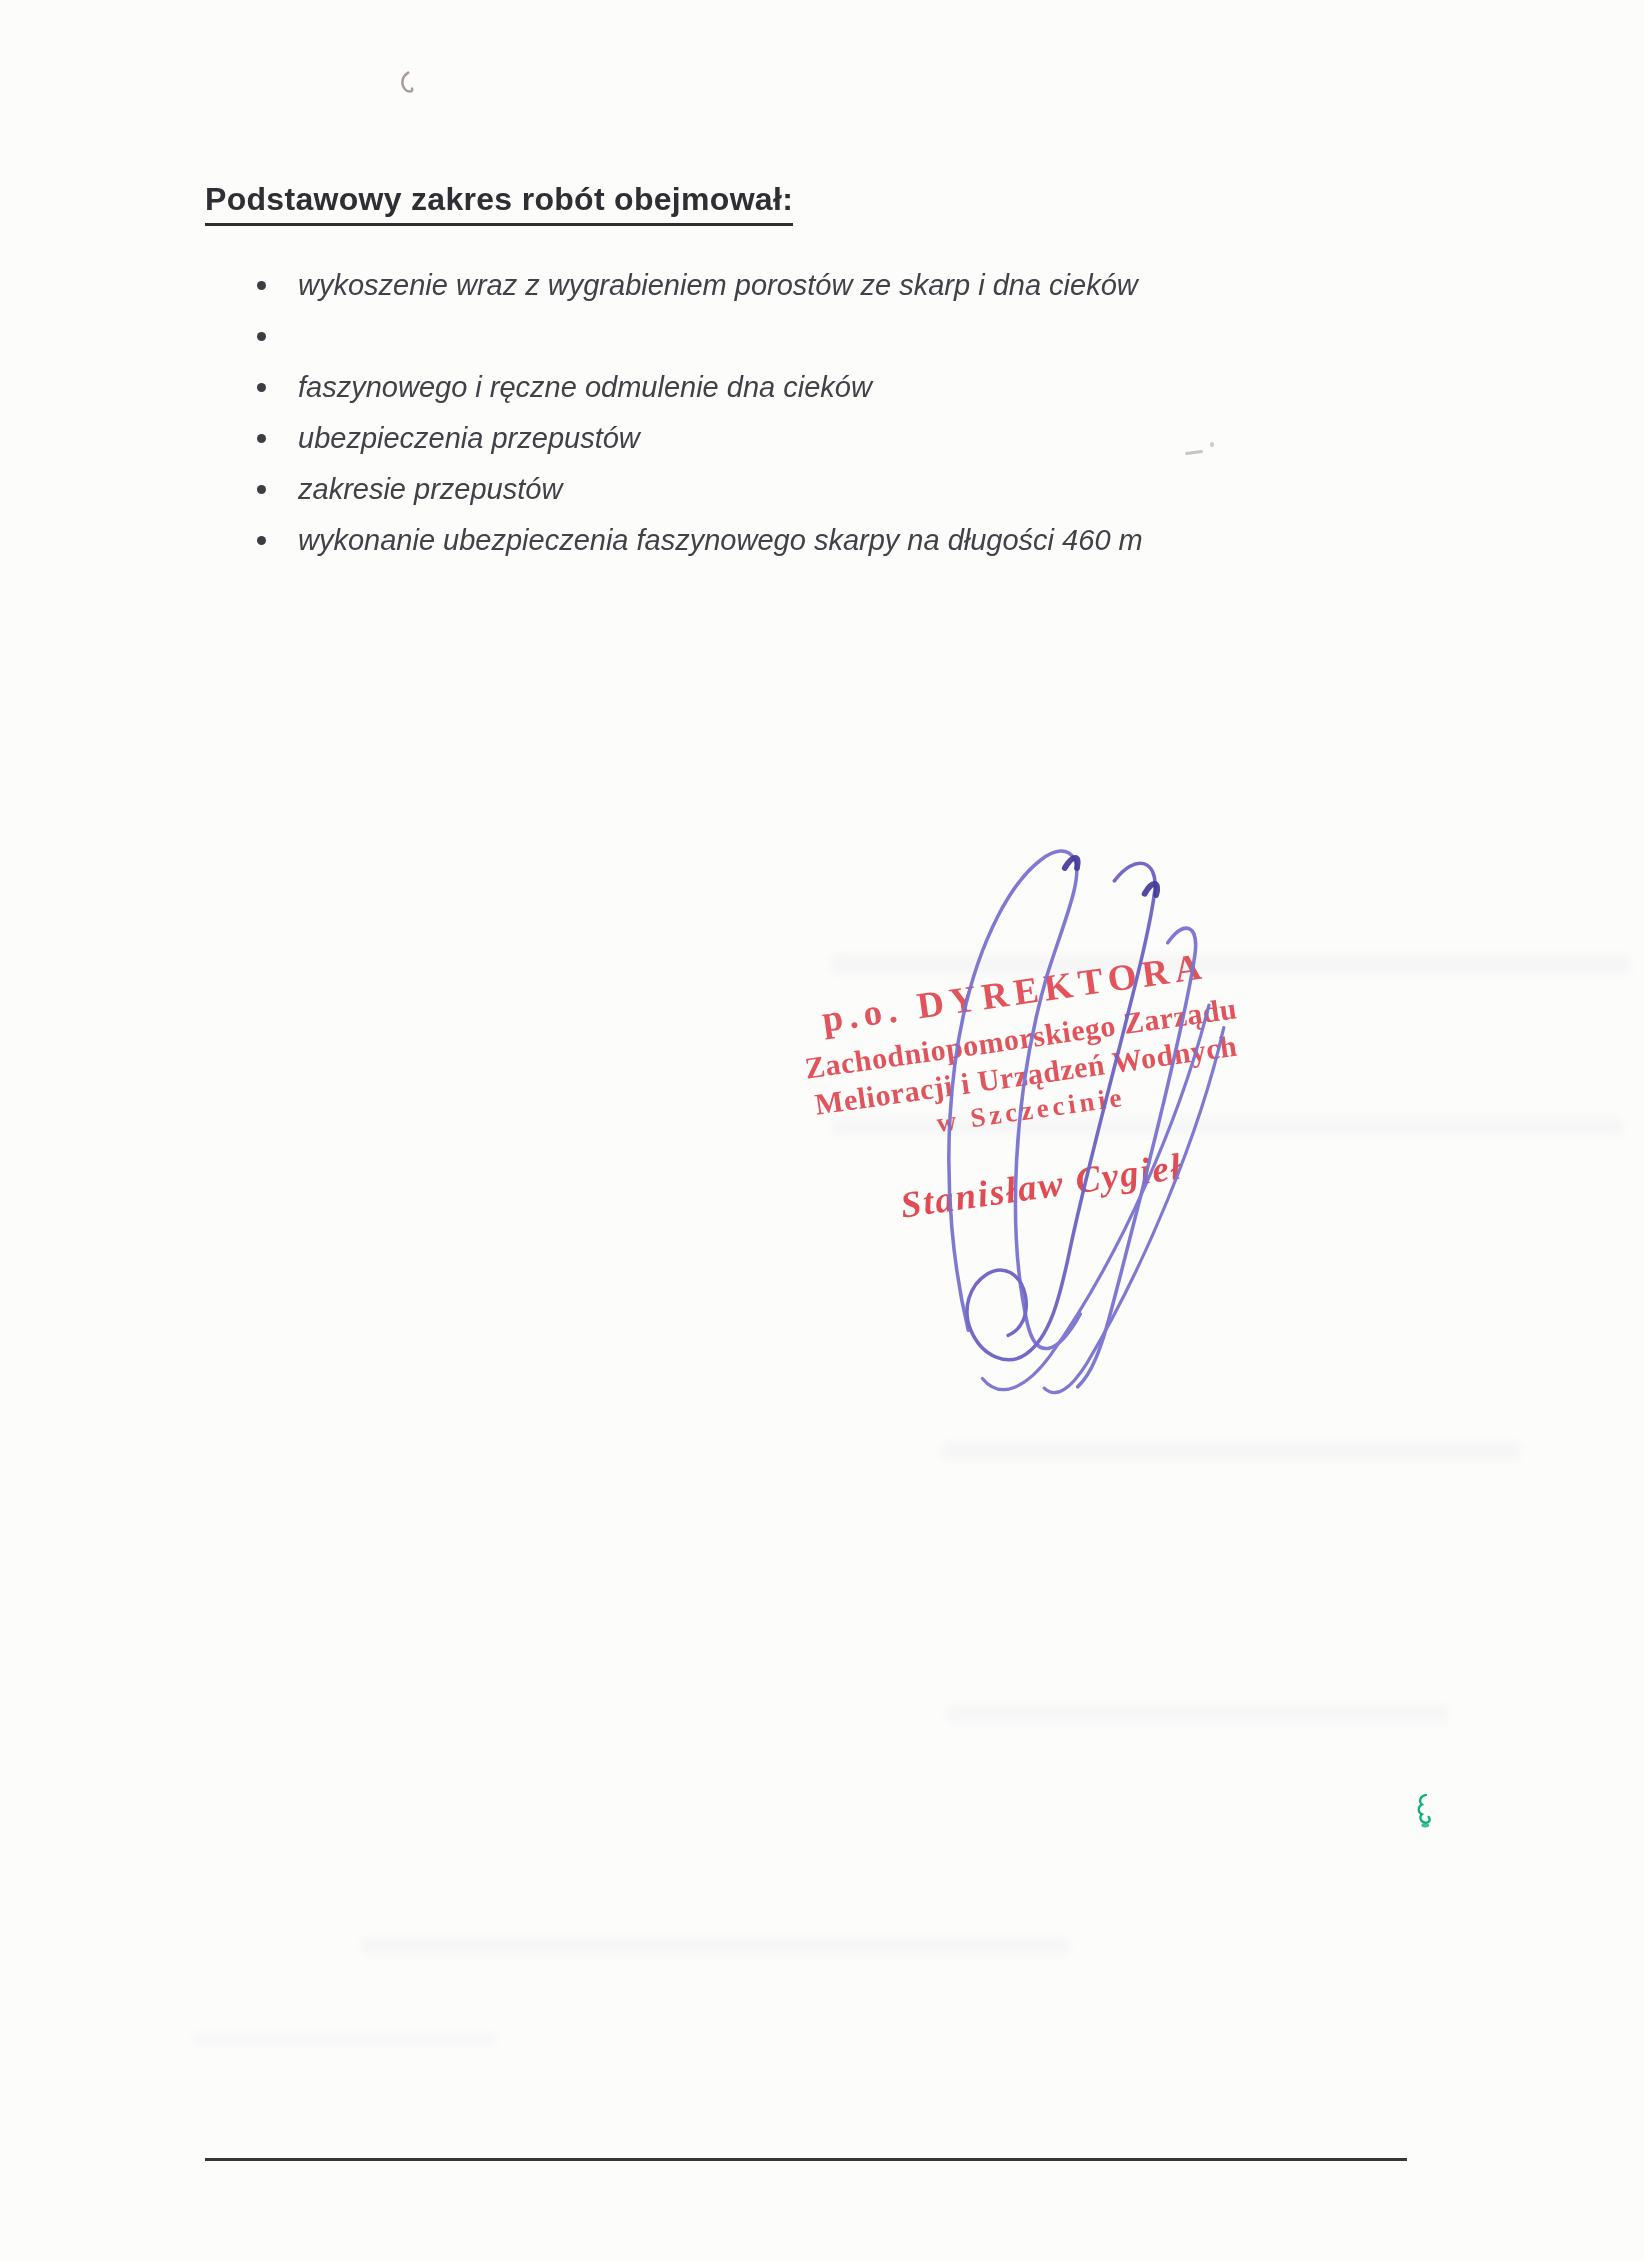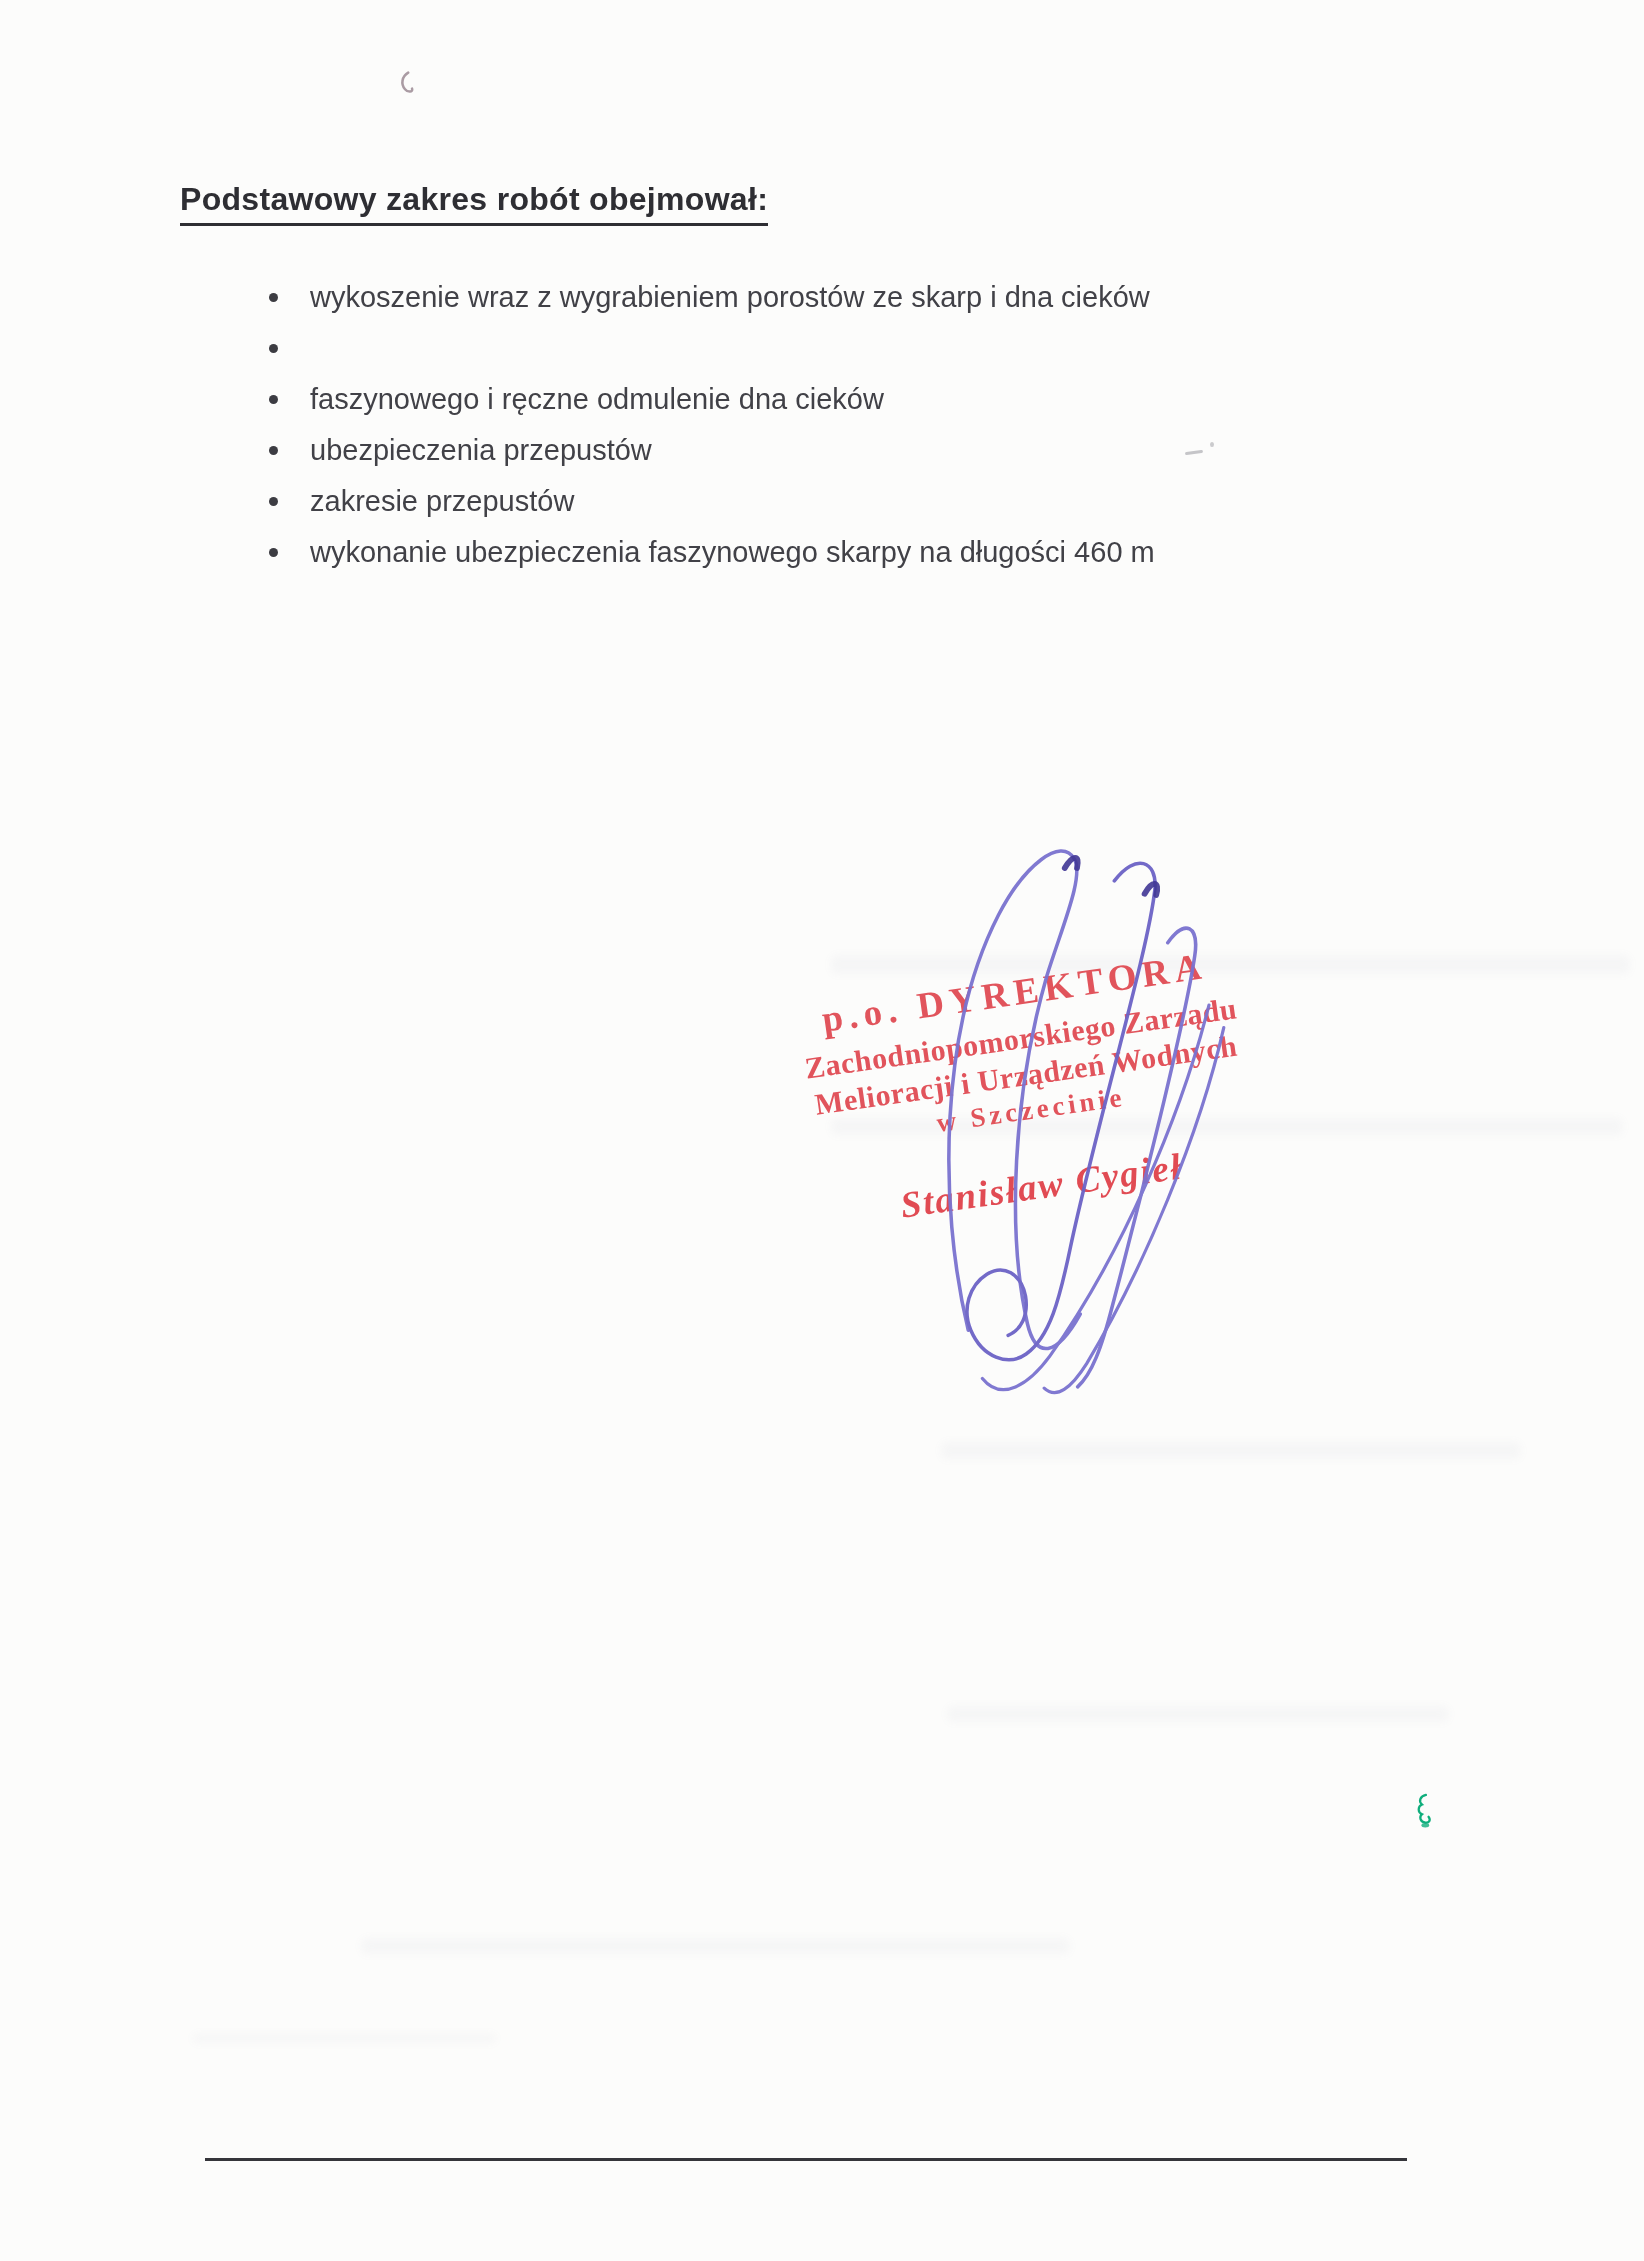--- a/index.html
+++ b/index.html
@@ -7,32 +7,32 @@
     width:1644px;height:2261px;
     background:#fcfcfb;
     font-family:"Liberation Sans", sans-serif;
     position:relative;
     overflow:hidden;
   }
   .page{position:absolute;inset:0;}
 
   
   .heading{
-    position:absolute;left:180px;top:181px;
+    position:absolute;left:205px;top:181px;
     font-size:32px;font-weight:700;color:#2e2e33;
     letter-spacing:0.3px;
     border-bottom:3.2px solid #2e2e33;
     padding-bottom:5.2px;
     white-space:nowrap;
   }
 
   
   .bullets{
     position:absolute;left:253px;top:256px;
-    margin:16px;padding:0;list-style:none;
+    margin:4px;padding:0;list-style:none;font-style:italic;
   }
   .bullets li{
     position:relative;
     padding-left:41px;
     height:51px;line-height:51px;
     font-size:29px;color:#414147;
     white-space:nowrap;
   }
   .dot{
     position:absolute;left:0;top:21px;

